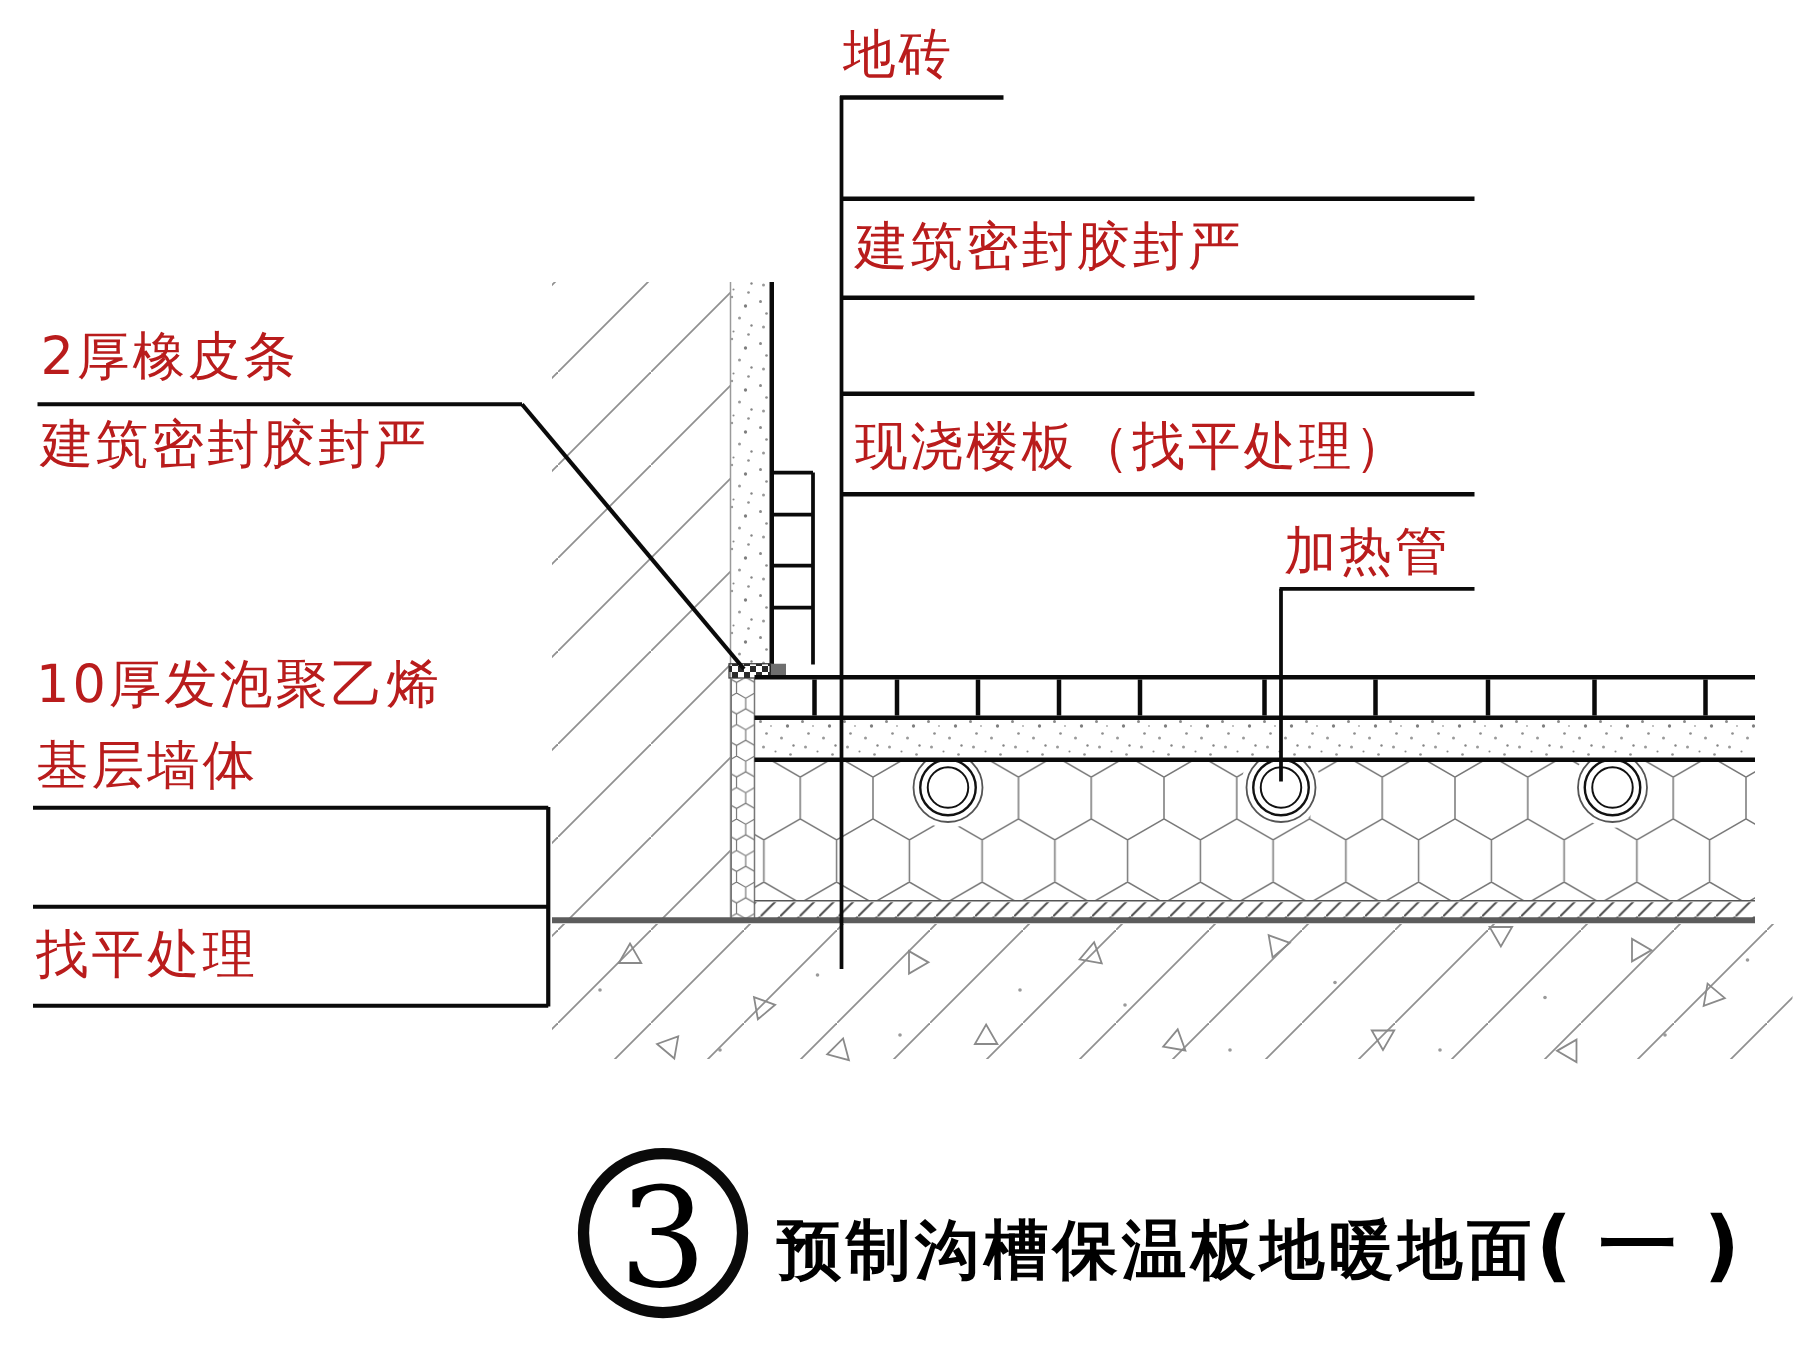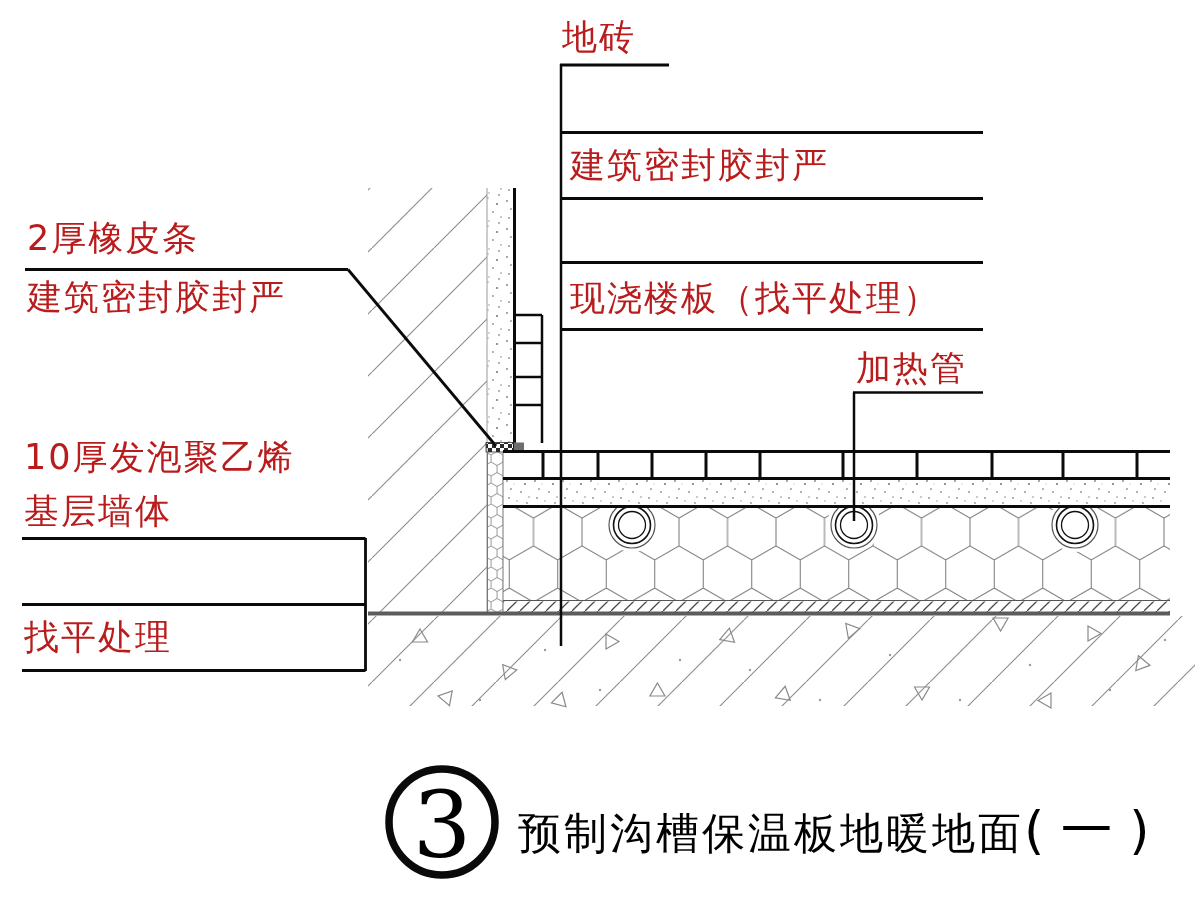--- a/index.html
+++ b/index.html
@@ -1,21 +1,21 @@
 <!DOCTYPE html>
 <html><head>
 <meta charset="utf-8">
 <style>
   html,body{margin:0;padding:0;background:#ffffff;}
   #canvas{position:relative;width:1200px;height:900px;background:#fff;overflow:hidden;
           font-family:"DejaVu Sans",sans-serif;}
   svg{position:absolute;left:0;top:0;}
   .lbl{position:absolute;font-size:35px;color:#b91c1c;white-space:nowrap;letter-spacing:2px;
        font-family:"DejaVu Sans",sans-serif;line-height:1;}
-  .title-text{position:absolute;font-size:43px;color:#000;white-space:nowrap;letter-spacing:3px;}
+  .title-text{position:absolute;font-size:43px;color:#000;white-space:nowrap;letter-spacing:3px;font-weight:bold;}
   .title-suffix{font-size:52px;letter-spacing:0;}
   .fig-num{position:absolute;font-size:92px;color:#000;width:110px;text-align:center;
            font-family:"DejaVu Serif",serif;}
 </style>
 </head>
 <body>
 
 <div id="canvas">
 
   <svg width="1200" height="900" viewBox="0 0 1200 900">

